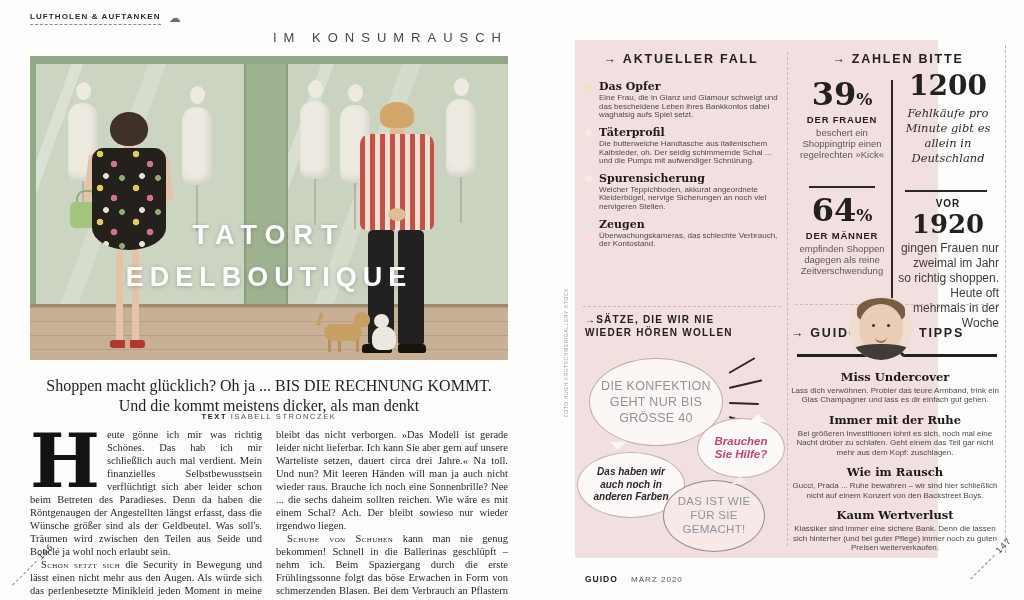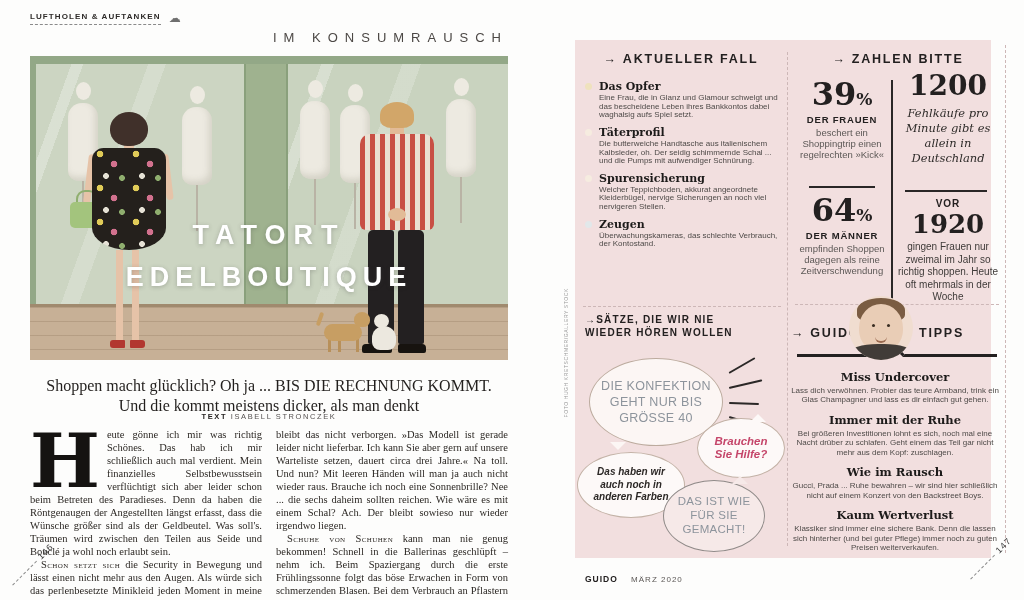--- a/index.html
+++ b/index.html
@@ -86,21 +86,21 @@
   .pageno{position:absolute;display:flex;align-items:center;gap:4px;font-size:9px;
           letter-spacing:1px;color:#3a3a3a;transform:rotate(-45deg);}
   .pn-line{width:34px;border-top:1px dashed #8a8a8a;}
   .pageno-l{left:4px;top:560px;}
   .pageno-r{left:962px;top:554px;}
 
   .credit{position:absolute;left:563px;top:288px;writing-mode:vertical-rl;transform:rotate(180deg);
           font-size:5px;letter-spacing:.6px;color:#9a9a9a;}
 
   
-  .pink{position:absolute;left:575px;top:40px;width:416px;height:518px;background:#f2dfdf;}
+  .pink{position:absolute;left:575px;top:40px;width:351px;height:518px;background:#f2dfdf;padding-left:12px;}
   .pink .abs{position:absolute;}
   .vdash-mid{left:212px;top:12px;height:494px;border-left:1px dashed #cdb7b7;}
   .vdash-right{left:430px;top:5px;height:508px;border-left:1px dashed #cdb7b7;}
   .hdash-left{left:8px;top:266px;width:198px;border-top:1px dashed #cdb7b7;}
   .hdash-right{left:220px;top:264px;width:204px;border-top:1px dashed #cdb7b7;z-index:1;}
 
   .ph{font-weight:bold;letter-spacing:1.8px;font-size:12.5px;color:#232020;}
   .ph .arr{margin-right:5px;}
   .fall-head{left:0;top:12px;width:212px;text-align:center;}
   .fall-list{left:10px;top:40px;width:198px;}
@@ -117,21 +117,21 @@
   .stat-39{left:218px;top:38px;width:98px;}
   .stat-1200{left:322px;top:32px;width:102px;}
   .stat-64{left:218px;top:154px;width:98px;}
   .stat-1920{left:322px;top:158px;width:102px;}
   .big{font-size:32px;} .unit{font-size:17px;font-weight:bold;}
   .stat-label{font-size:9.5px;font-weight:bold;letter-spacing:.8px;margin-top:4px;color:#232020;}
   .stat-text{font-size:9.5px;line-height:1.15;color:#5c5856;margin-top:3px;}
   .script{font-family:"DejaVu Serif",serif;font-style:italic;font-size:11.5px;line-height:1.3;color:#2e2b29;margin-top:6px;}
   .pre{font-size:10px;font-weight:bold;letter-spacing:1px;}
   .v1920{font-size:26px;margin-top:2px;}
-  .small-text{font-size:10px;line-height:1.25;color:#3f3b39;margin-top:4px;}
+  .small-text{font-size:12px;line-height:1.25;color:#3f3b39;margin-top:4px;text-align:right;}
   .vline{left:316px;top:40px;height:222px;border-left:2px solid #2a2727;}
   .hline-l{left:234px;top:146px;width:66px;border-top:2px solid #2a2727;}
   .hline-r{left:330px;top:150px;width:82px;border-top:2px solid #2a2727;}
 
   .saetze-head{left:10px;top:274px;width:200px;font-size:10px;font-weight:bold;letter-spacing:1.2px;line-height:1.25;}
   .bubble{position:absolute;border-radius:50%;display:flex;align-items:center;justify-content:center;
           text-align:center;padding:0 10px;box-sizing:border-box;z-index:2;}
   .bubble::after{content:"";position:absolute;border:8px solid transparent;}
   .b1{left:14px;top:318px;width:134px;height:88px;background:#fcf6f4;border:1px solid #bcab9e;
       color:#8d949c;font-size:12.5px;line-height:1.3;letter-spacing:.3px;}

